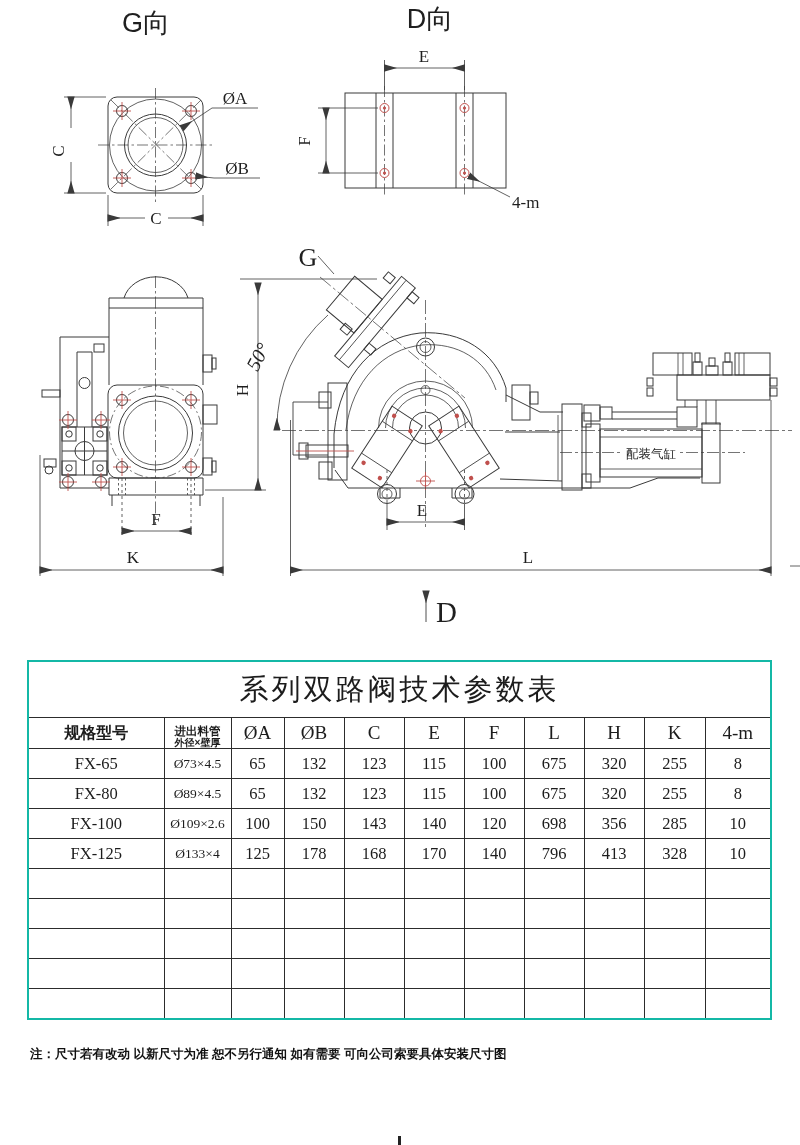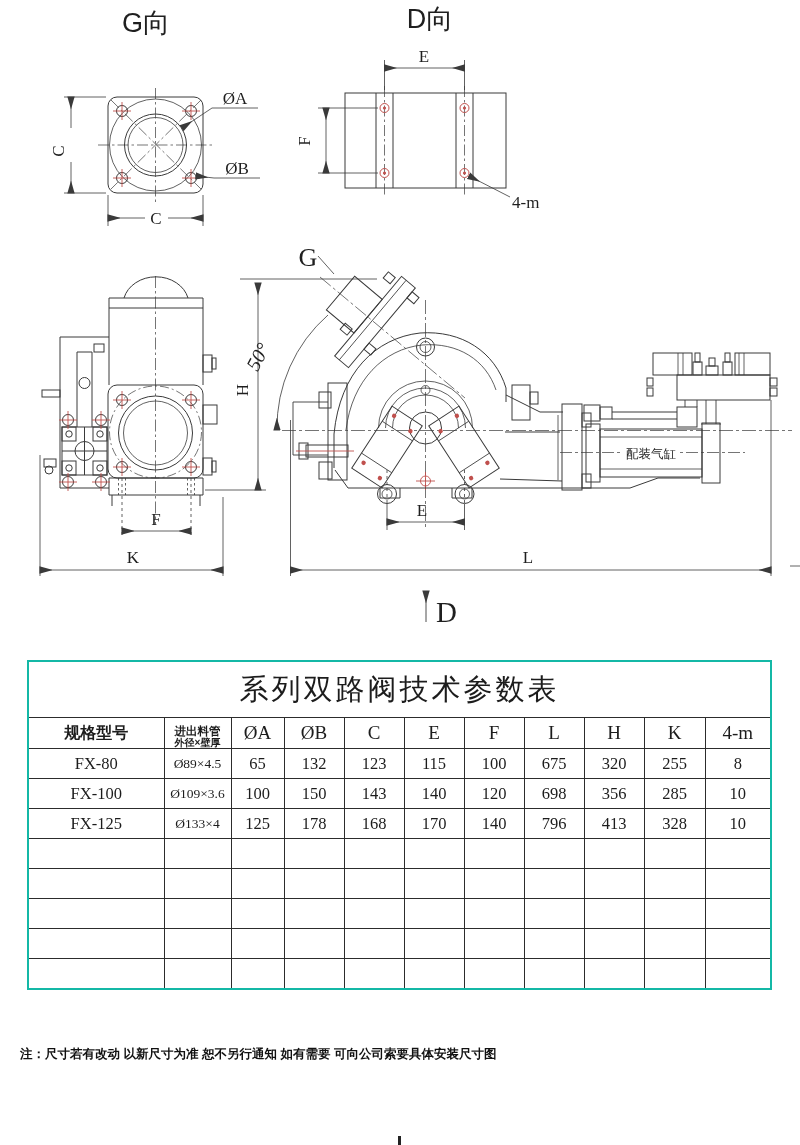--- a/index.html
+++ b/index.html
@@ -22,21 +22,21 @@
   tr.hdr .zh{font-size:16px;font-family:"Liberation Sans","DejaVu Sans",sans-serif;font-weight:700;}
   tr.hdr .letter{font-size:19px;}
   tr.hdr .pipe-main{display:block;font-size:11.5px;line-height:12px;font-weight:700;
                     font-family:"Liberation Sans","DejaVu Sans",sans-serif;margin-top:6px;}
   tr.hdr .pipe-sub{display:block;font-size:10px;line-height:11px;font-weight:700;
                    font-family:"Liberation Sans","DejaVu Sans",sans-serif;text-align:center;}
   tr.data td{height:29px;font-size:16.5px;}
   tr.data td.pipe{font-size:13.5px;}
   tr.empty td{height:29px;}
 
-  #note{position:absolute;left:20px;top:1046px;font-size:12.5px;font-weight:700;
+  #note{position:absolute;left:30px;top:1046px;font-size:12.5px;font-weight:700;
         font-family:"Liberation Sans","DejaVu Sans",sans-serif;color:#111;}
   #bottom-tick{position:absolute;left:398px;top:1136px;width:3px;height:9px;background:#222;}
 </style>
 </head>
 <body>
 
 <div id="page">
 
 <svg id="drawing" width="800" height="650" viewBox="0 0 800 650">
   <defs>
@@ -450,35 +450,48 @@
           <td class="letter">C</td>
           <td class="letter">E</td>
           <td class="letter">F</td>
           <td class="letter">L</td>
           <td class="letter">H</td>
           <td class="letter">K</td>
           <td class="letter">4-m</td>
         </tr>
 
         <tr class="data">
+          <td>FX-65</td>
+          <td class="pipe">Ø73×4.5</td>
+          <td>65</td>
+          <td>132</td>
+          <td>123</td>
+          <td>115</td>
+          <td>100</td>
+          <td>675</td>
+          <td>320</td>
+          <td>255</td>
+          <td>8</td>
+        </tr>
+        <tr class="data">
           <td>FX-80</td>
           <td class="pipe">Ø89×4.5</td>
           <td>65</td>
           <td>132</td>
           <td>123</td>
           <td>115</td>
           <td>100</td>
           <td>675</td>
           <td>320</td>
           <td>255</td>
           <td>8</td>
         </tr>
         <tr class="data">
           <td>FX-100</td>
-          <td class="pipe">Ø109×3.6</td>
+          <td class="pipe">Ø109×2.6</td>
           <td>100</td>
           <td>150</td>
           <td>143</td>
           <td>140</td>
           <td>120</td>
           <td>698</td>
           <td>356</td>
           <td>285</td>
           <td>10</td>
         </tr>

